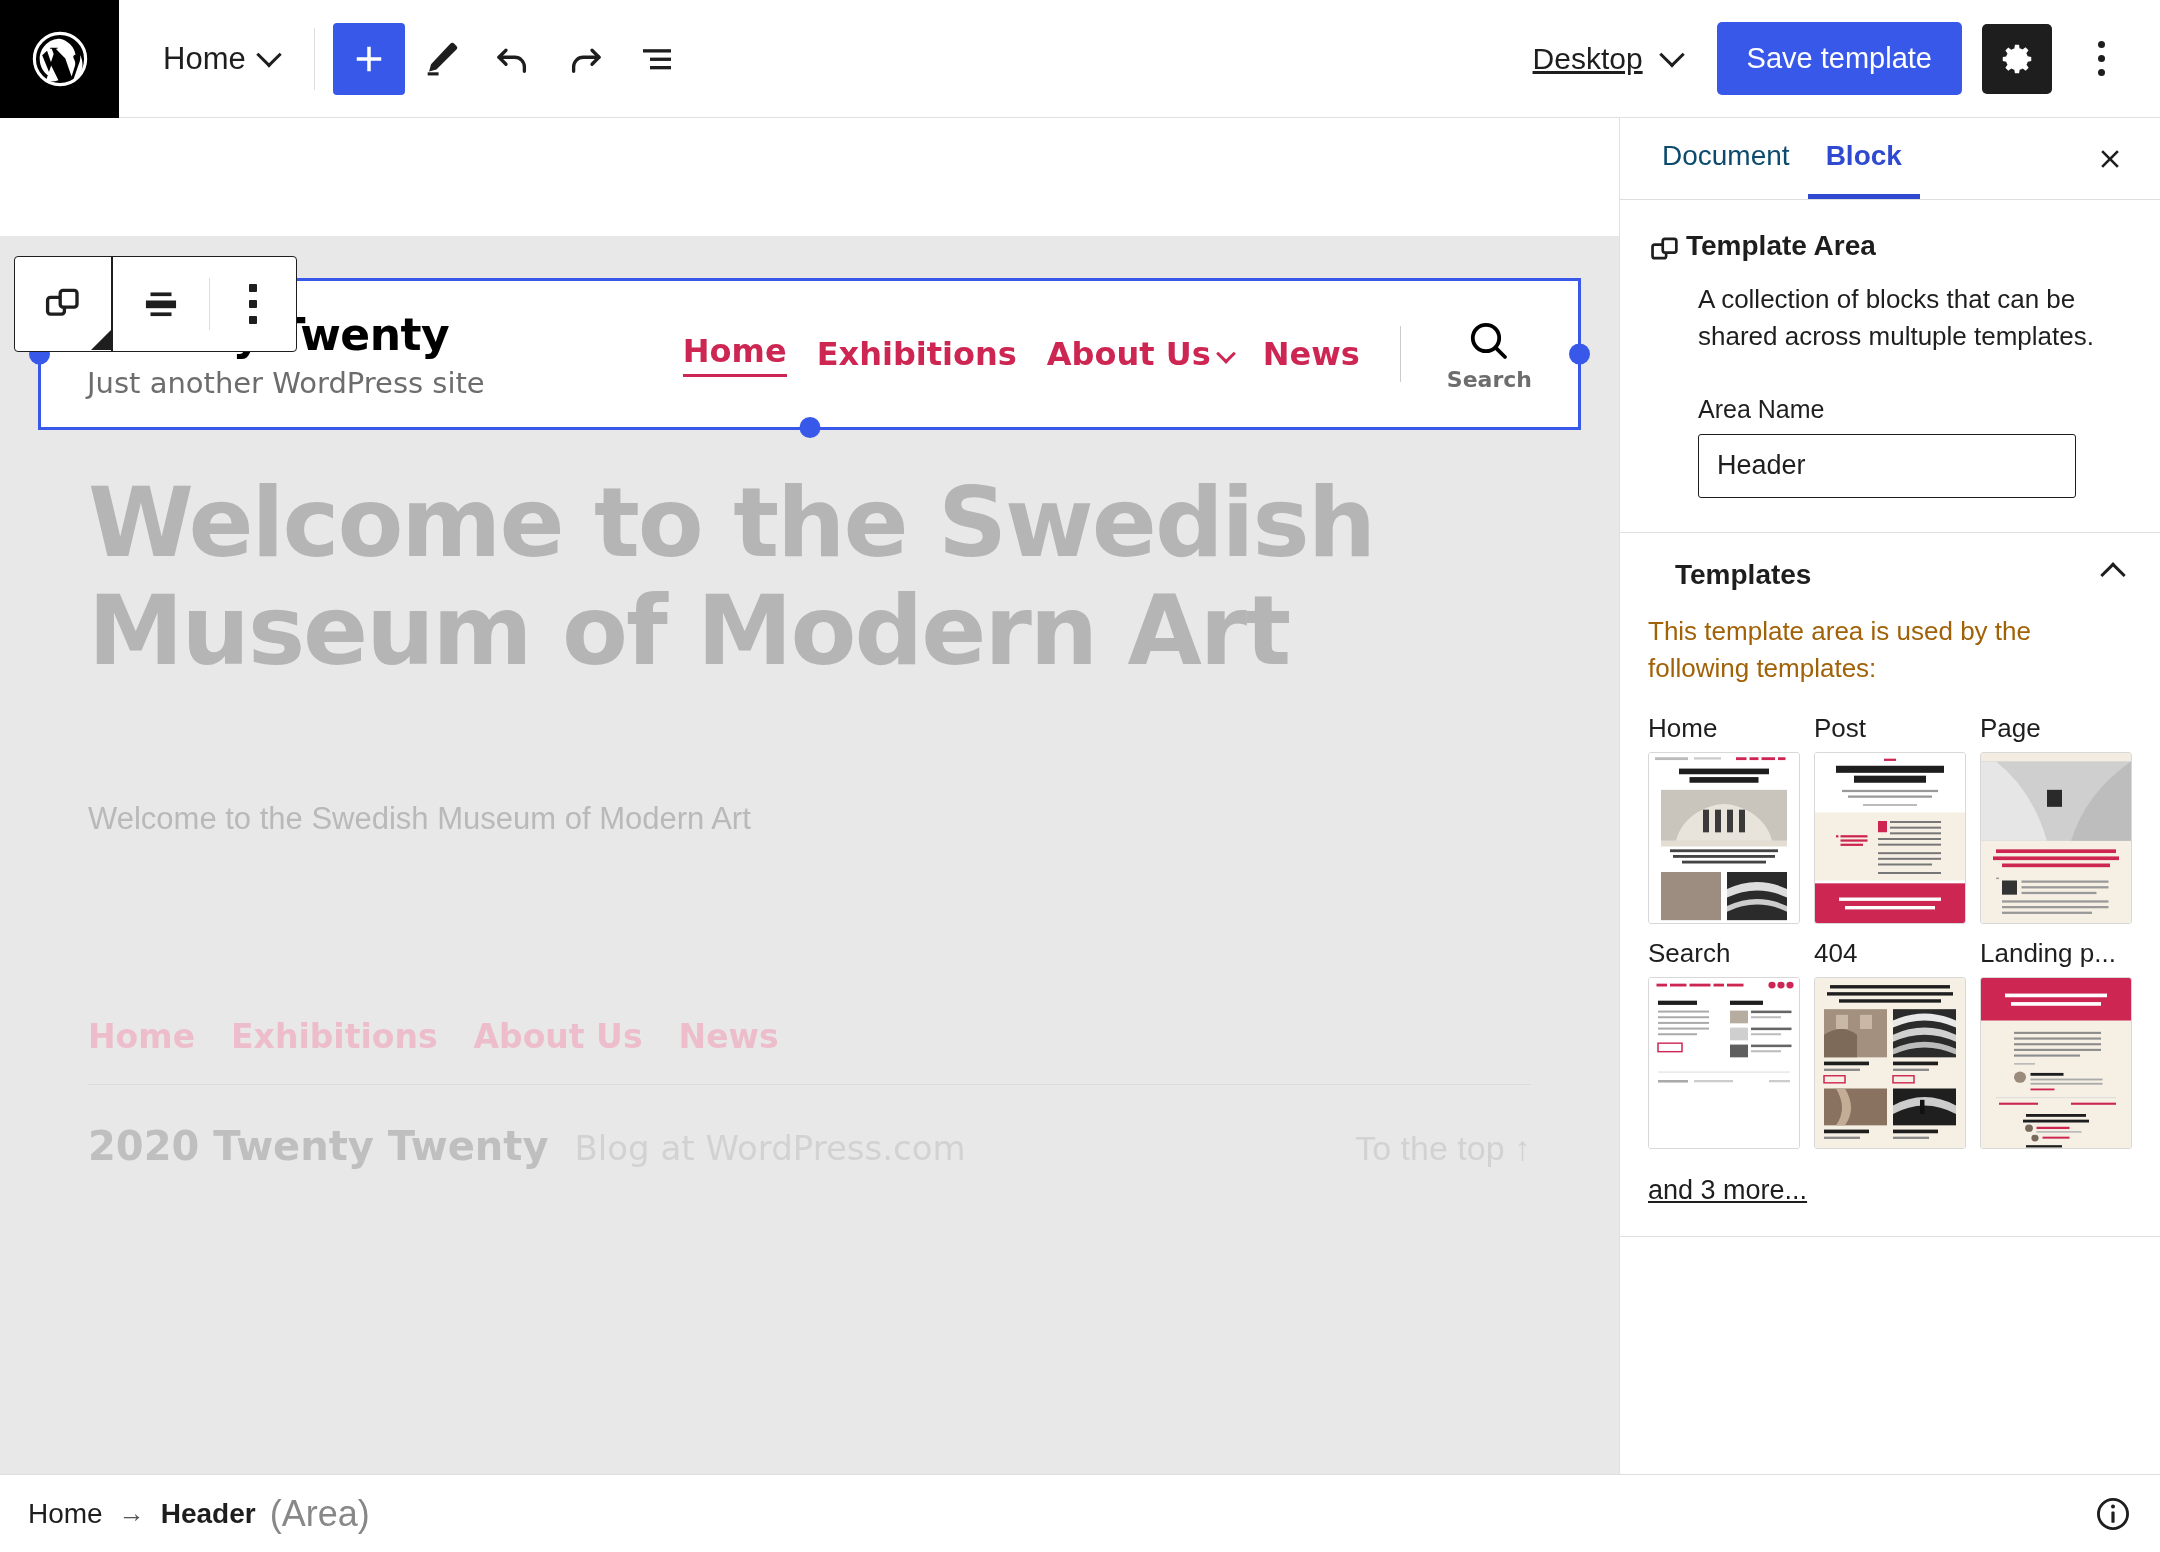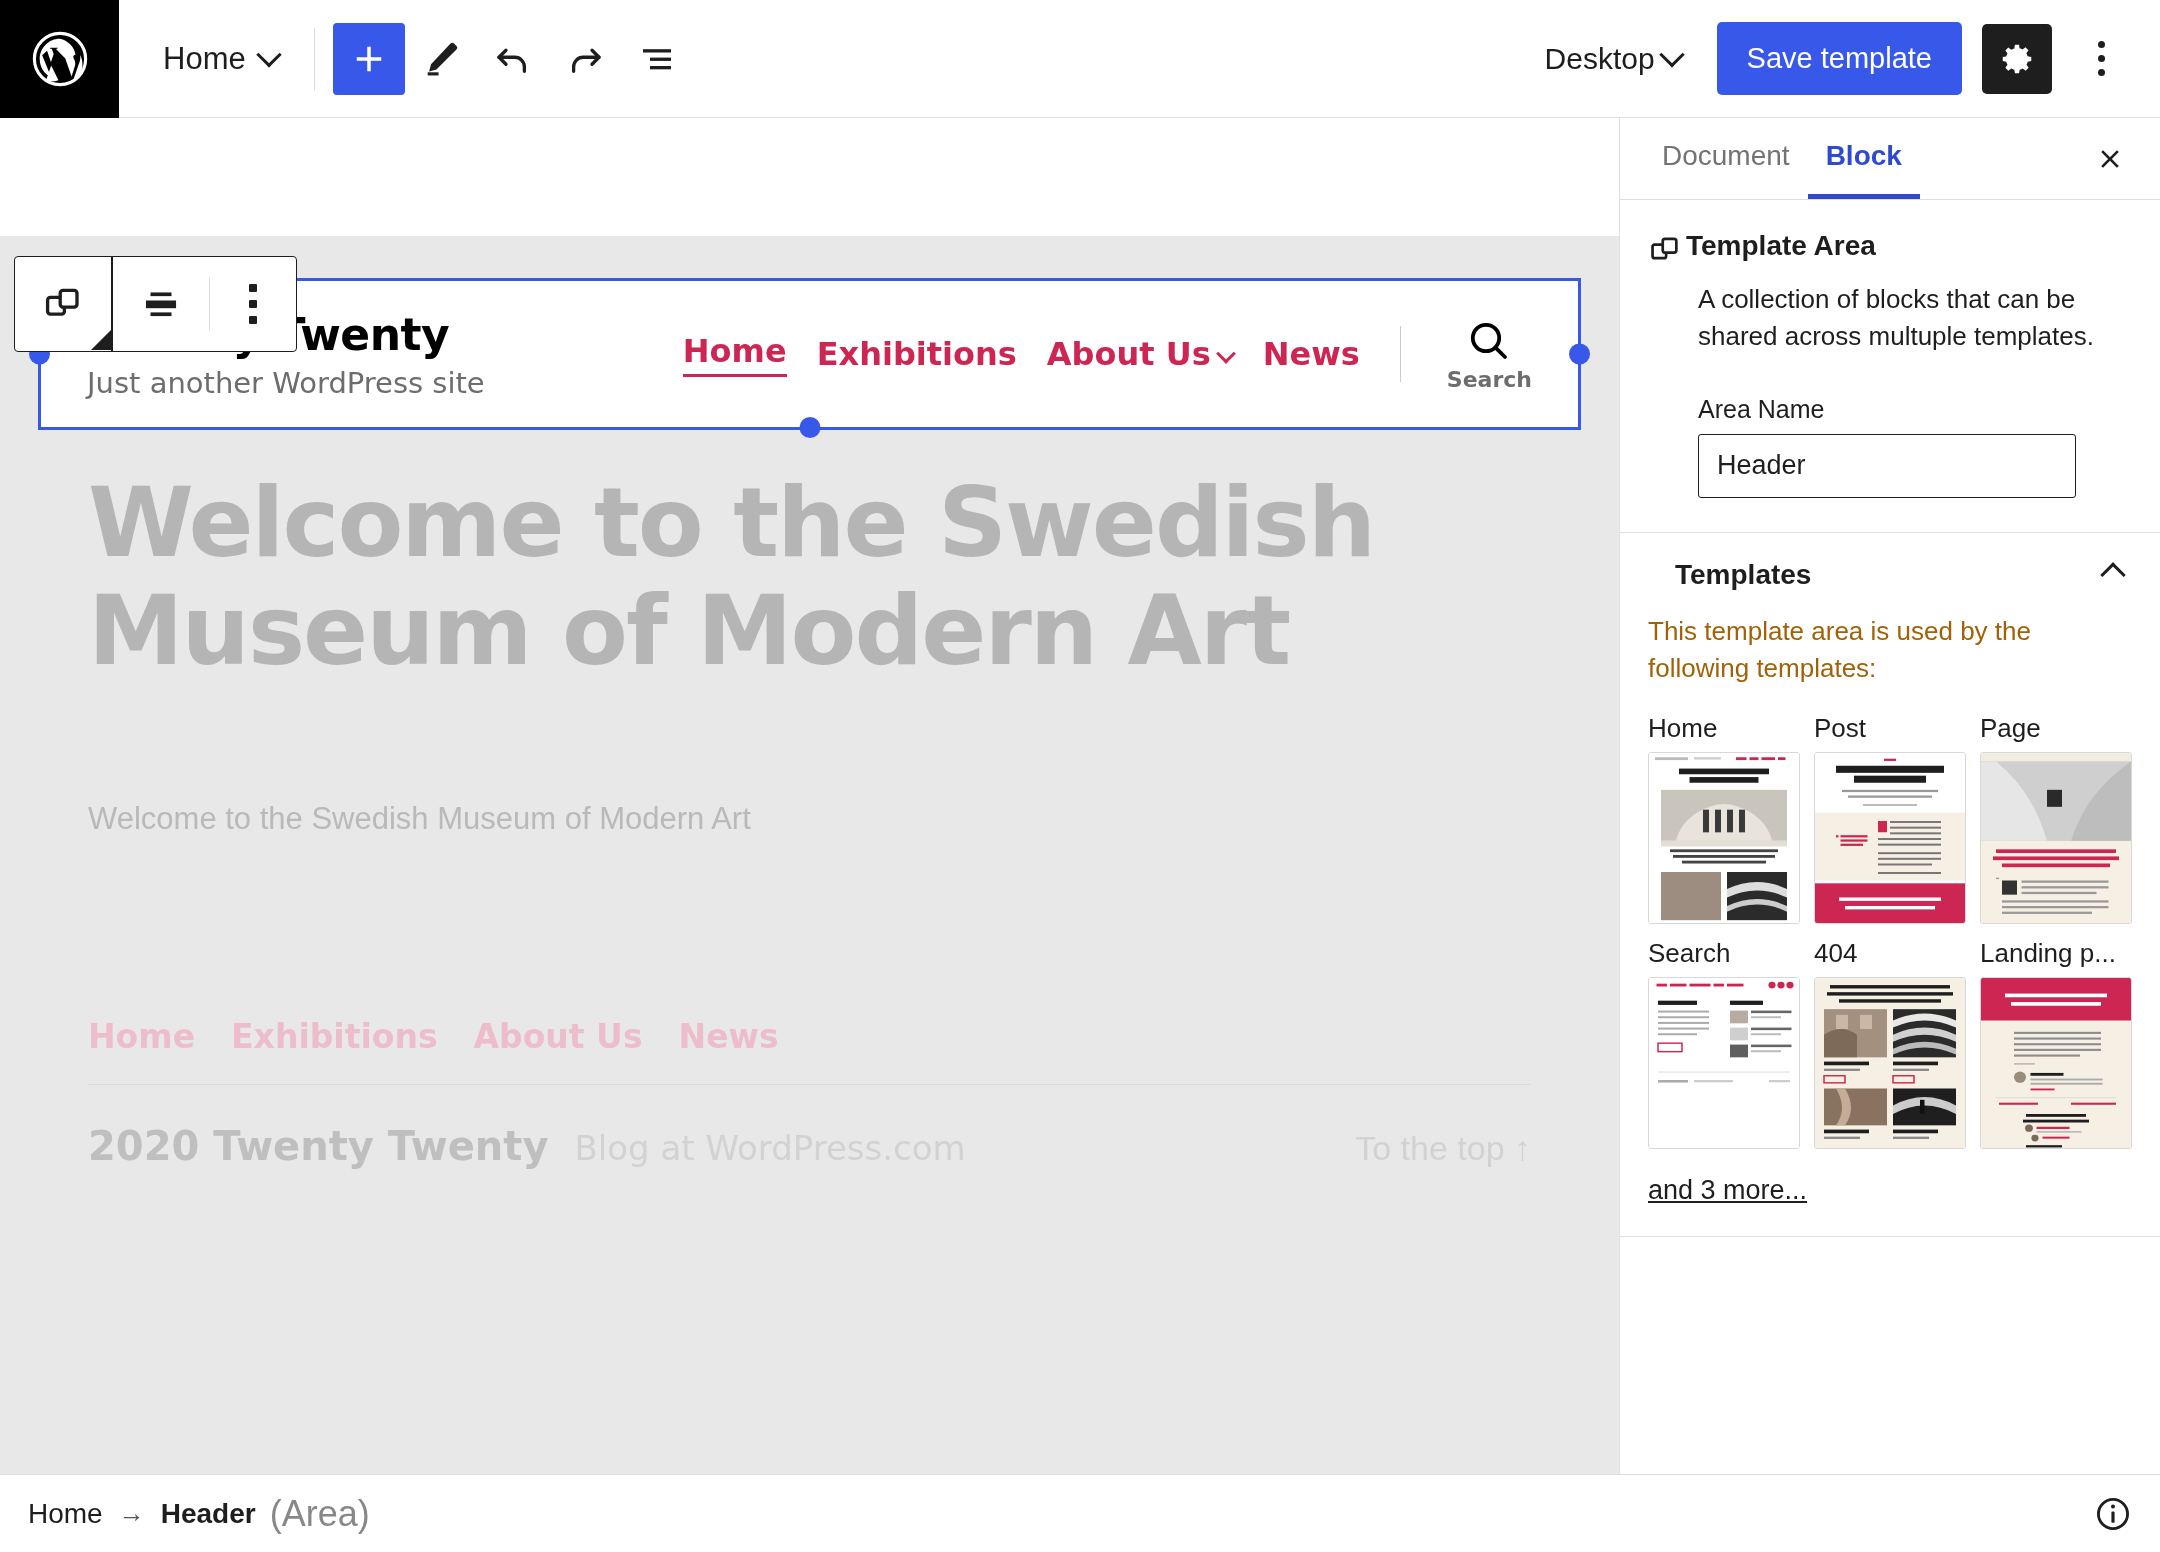--- a/index.html
+++ b/index.html
@@ -20,22 +20,22 @@
   .doc-name { display: flex; align-items: center; gap: 14px; font-size: 31px;
               color: #1e1e1e; padding: 10px 18px; cursor: pointer; }
   .chev { display: inline-block; width: 18px; height: 18px; border-right: 3.5px solid #1e1e1e;
           border-bottom: 3.5px solid #1e1e1e; transform: rotate(45deg) translate(-3px,-3px); }
   .tb-sep { width: 1px; height: 62px; background: #ddd; margin: 0 18px; align-self: center; }
   .tb-btn { width: 72px; height: 72px; display: flex; align-items: center; justify-content: center;
             border-radius: 4px; cursor: pointer; background: transparent; border: none; }
   .tb-btn.primary { background: #3858e9; }
   .tb-btn svg { width: 42px; height: 42px; }
   .tb-right { margin-left: auto; display: flex; align-items: center; gap: 20px; padding-right: 30px; }
-  .device-sel { display: flex; align-items: center; gap: 8px; font-size: 30px; color: #1e1e1e;
-                padding: 12px 16px; cursor: pointer; }
+  .device-sel { display: flex; align-items: center; gap: 20px; font-size: 30px; color: #1e1e1e;
+                padding: 12px 16px; cursor: pointer; text-decoration: underline; }
   .save-btn { background: #3858e9; color: #fff; font-size: 29px; border: none; border-radius: 5px;
               padding: 20px 30px; cursor: pointer; font-family: inherit; }
   .gear-btn { width: 70px; height: 70px; background: #1e1e1e; border-radius: 5px; border: none;
               display: flex; align-items: center; justify-content: center; cursor: pointer; }
   .gear-btn svg { width: 38px; height: 38px; }
   .kebab { width: 58px; height: 70px; display: flex; flex-direction: column; align-items: center;
            justify-content: center; gap: 7px; cursor: pointer; }
   .kebab i { width: 7px; height: 7px; background: #1e1e1e; border-radius: 50%; display: block; }
 
   
@@ -101,21 +101,21 @@
                font-family: "DejaVu Sans", sans-serif; }
   .foot-blog { font-size: 34px; color: #d2d2d2; margin-left: 26px;
                font-family: "DejaVu Sans", sans-serif; }
   .foot-top { margin-left: auto; font-size: 34px; color: #d2d2d2; }
 
   
   .sidebar { width: 540px; flex: 0 0 540px; background: #fff; display: flex; flex-direction: column;
              overflow: hidden; }
   .sb-tabs { height: 82px; display: flex; align-items: stretch; border-bottom: 1px solid #ddd;
              padding: 0 24px; }
-  .sb-tab { display: flex; align-items: center; padding: 0 18px; font-size: 28px; color: #737373;
+  .sb-tab { display: flex; align-items: center; padding: 0 18px; font-size: 28px; color: #0c4a6e;
             cursor: pointer; border-bottom: 5px solid transparent; }
   .sb-tab.active { color: #2f4ad0; font-weight: 600; border-bottom-color: #2f4ad0; }
   .sb-close { margin-left: auto; display: flex; align-items: center; padding: 0 10px; cursor: pointer; }
   .sb-close svg { width: 32px; height: 32px; }
 
   .sb-section { padding: 30px 28px 34px 28px; border-bottom: 1px solid #e0e0e0; }
   .sb-blockhead { display: flex; align-items: flex-start; gap: 4px; }
   .sb-blockhead svg { width: 34px; height: 34px; flex: 0 0 auto; margin-top: 3px; }
   .sb-blocktitle { font-size: 28px; font-weight: bold; color: #1e1e1e; }
   .sb-desc { margin: 14px 0 0 50px; font-size: 26px; line-height: 1.42; color: #1e1e1e; }

